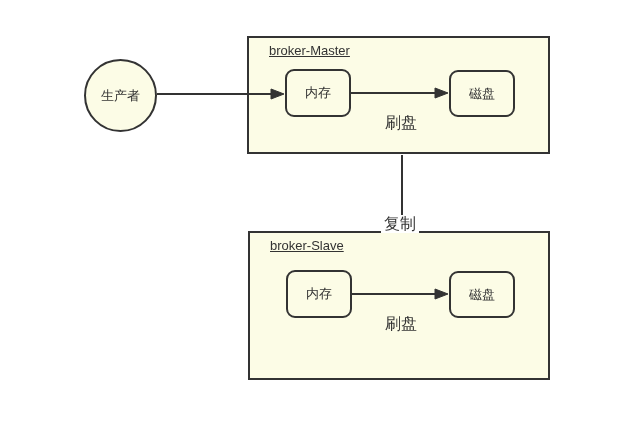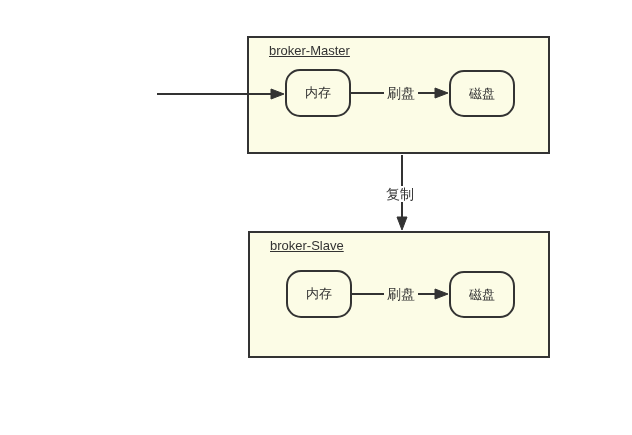--- a/index.html
+++ b/index.html
@@ -26,21 +26,21 @@
     position: absolute;
     background: var(--node-fill);
     border: 2px solid var(--border);
     color: var(--text);
     display: flex;
     align-items: center;
     justify-content: center;
     font-size: 13px;
   }
   .circle { border-radius: 50%; }
-  .rounded { border-radius: 15px; justify-content: center; }
+  .rounded { border-radius: 9px; justify-content: center; }
   .group {
     position: absolute;
     background: var(--node-fill);
     border: 2px solid var(--border);
     color: var(--text);
   }
   .group-title {
     position: absolute;
     left: 20px;
     top: 5px;
@@ -60,57 +60,61 @@
     stroke: var(--arrow);
     stroke-width: 2;
   }
   svg.connectors polygon {
     fill: var(--arrow);
     stroke: var(--arrow);
   }
   .edge-label {
     position: absolute;
     z-index: 6;
-    font-size: 14px;
+    font-size: 16px;
     color: var(--text);
     transform: translate(-50%, -50%);
     padding: 1px 3px;
     white-space: nowrap;
     line-height: 1;
+    margin-top: 30px;
   }
   .on-cream { background: var(--node-fill); }
   .on-white { background: var(--background); }
   .caption {
     position: absolute;
     left: 237px;
     top: 398px;
     font-size: 15px;
     color: var(--caption-text);
     white-space: nowrap;
   }
 </style>
 </head>
 <body>
 
 <div class="canvas">
 
+  <div class="node circle" style="left:84px; top:59px; width:73px; height:73px;">
+    <span>生产者</span>
+  </div>
 
   <div class="group" style="left:247px; top:36px; width:303px; height:118px;">
     <div class="group-title">broker-Master</div>
   </div>
 
   <div class="node rounded" style="left:285px; top:69px; width:66px; height:48px;">
     <span>内存</span>
   </div>
 
   <div class="node rounded" style="left:449px; top:70px; width:66px; height:47px;">
     <span>磁盘</span>
   </div>
 
-  <div class="group" style="left:248px; top:231px; width:302px; height:127px;">
+  <div class="group" style="left:248px; top:231px; width:302px; height:149px;">
     <div class="group-title">broker-Slave</div>
   </div>
 
   <div class="node rounded" style="left:286px; top:270px; width:66px; height:48px;">
     <span>内存</span>
   </div>
 
   <div class="node rounded" style="left:449px; top:271px; width:66px; height:47px;">
     <span>磁盘</span>
   </div>

